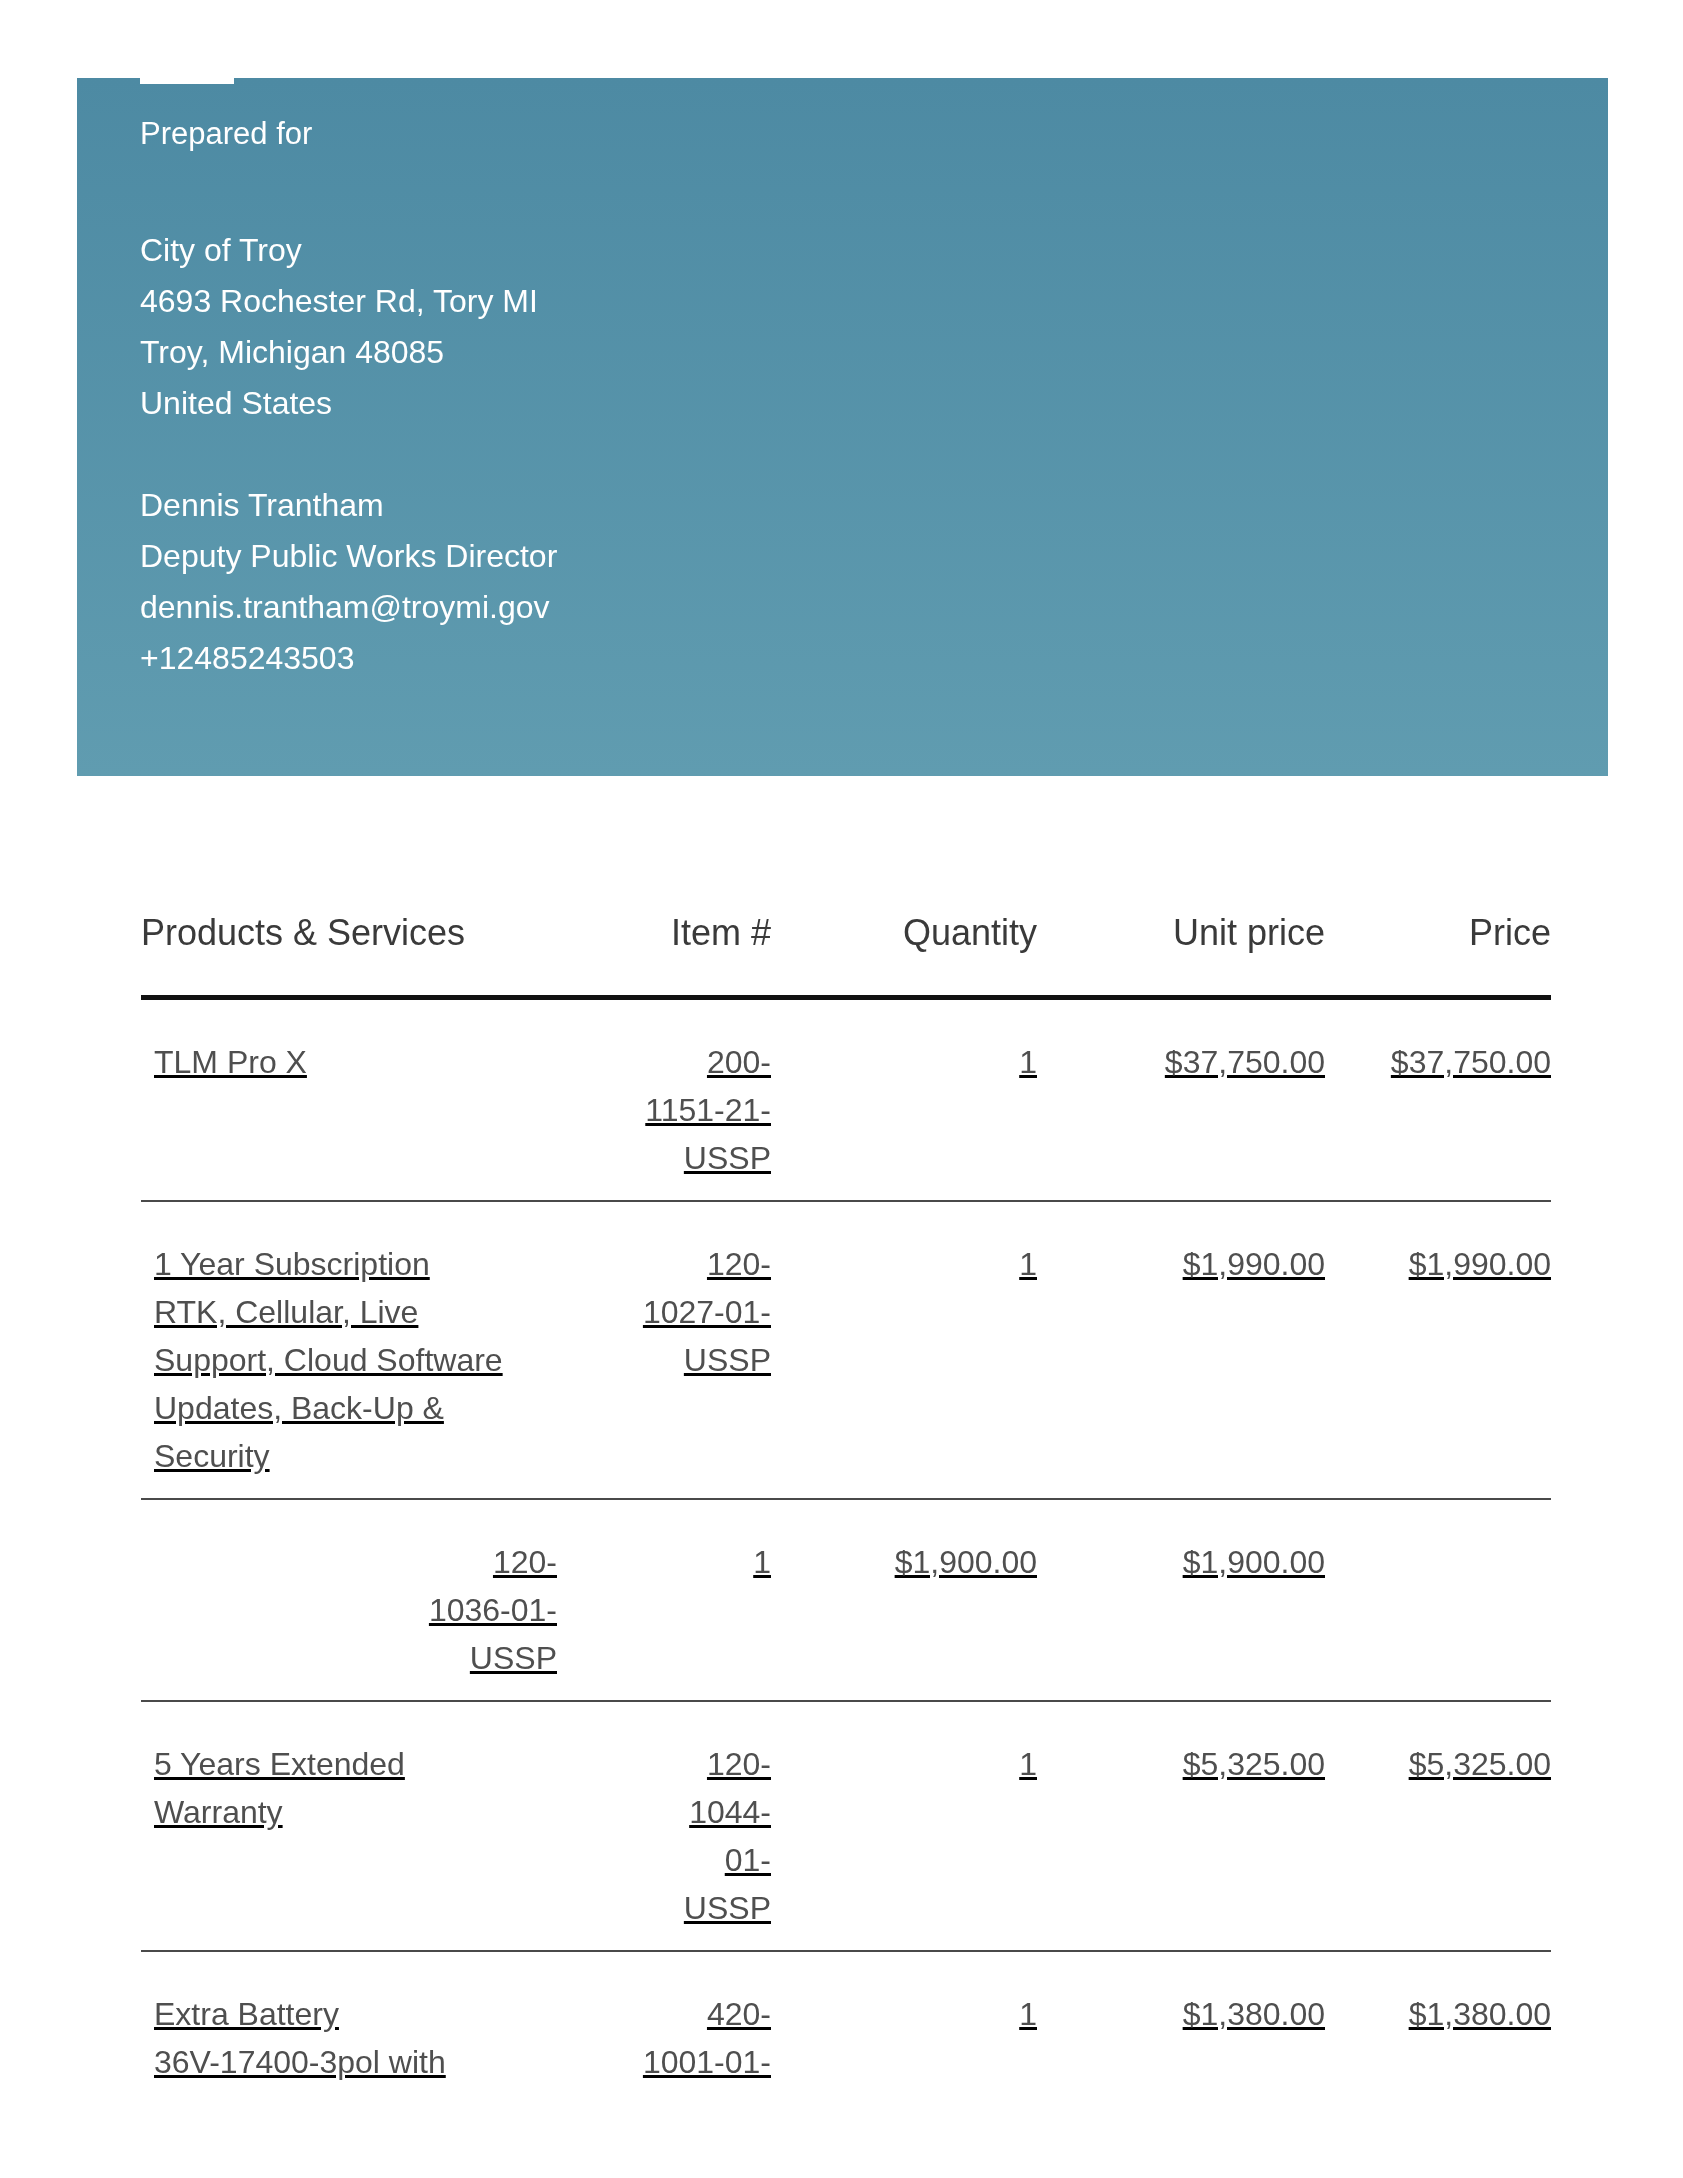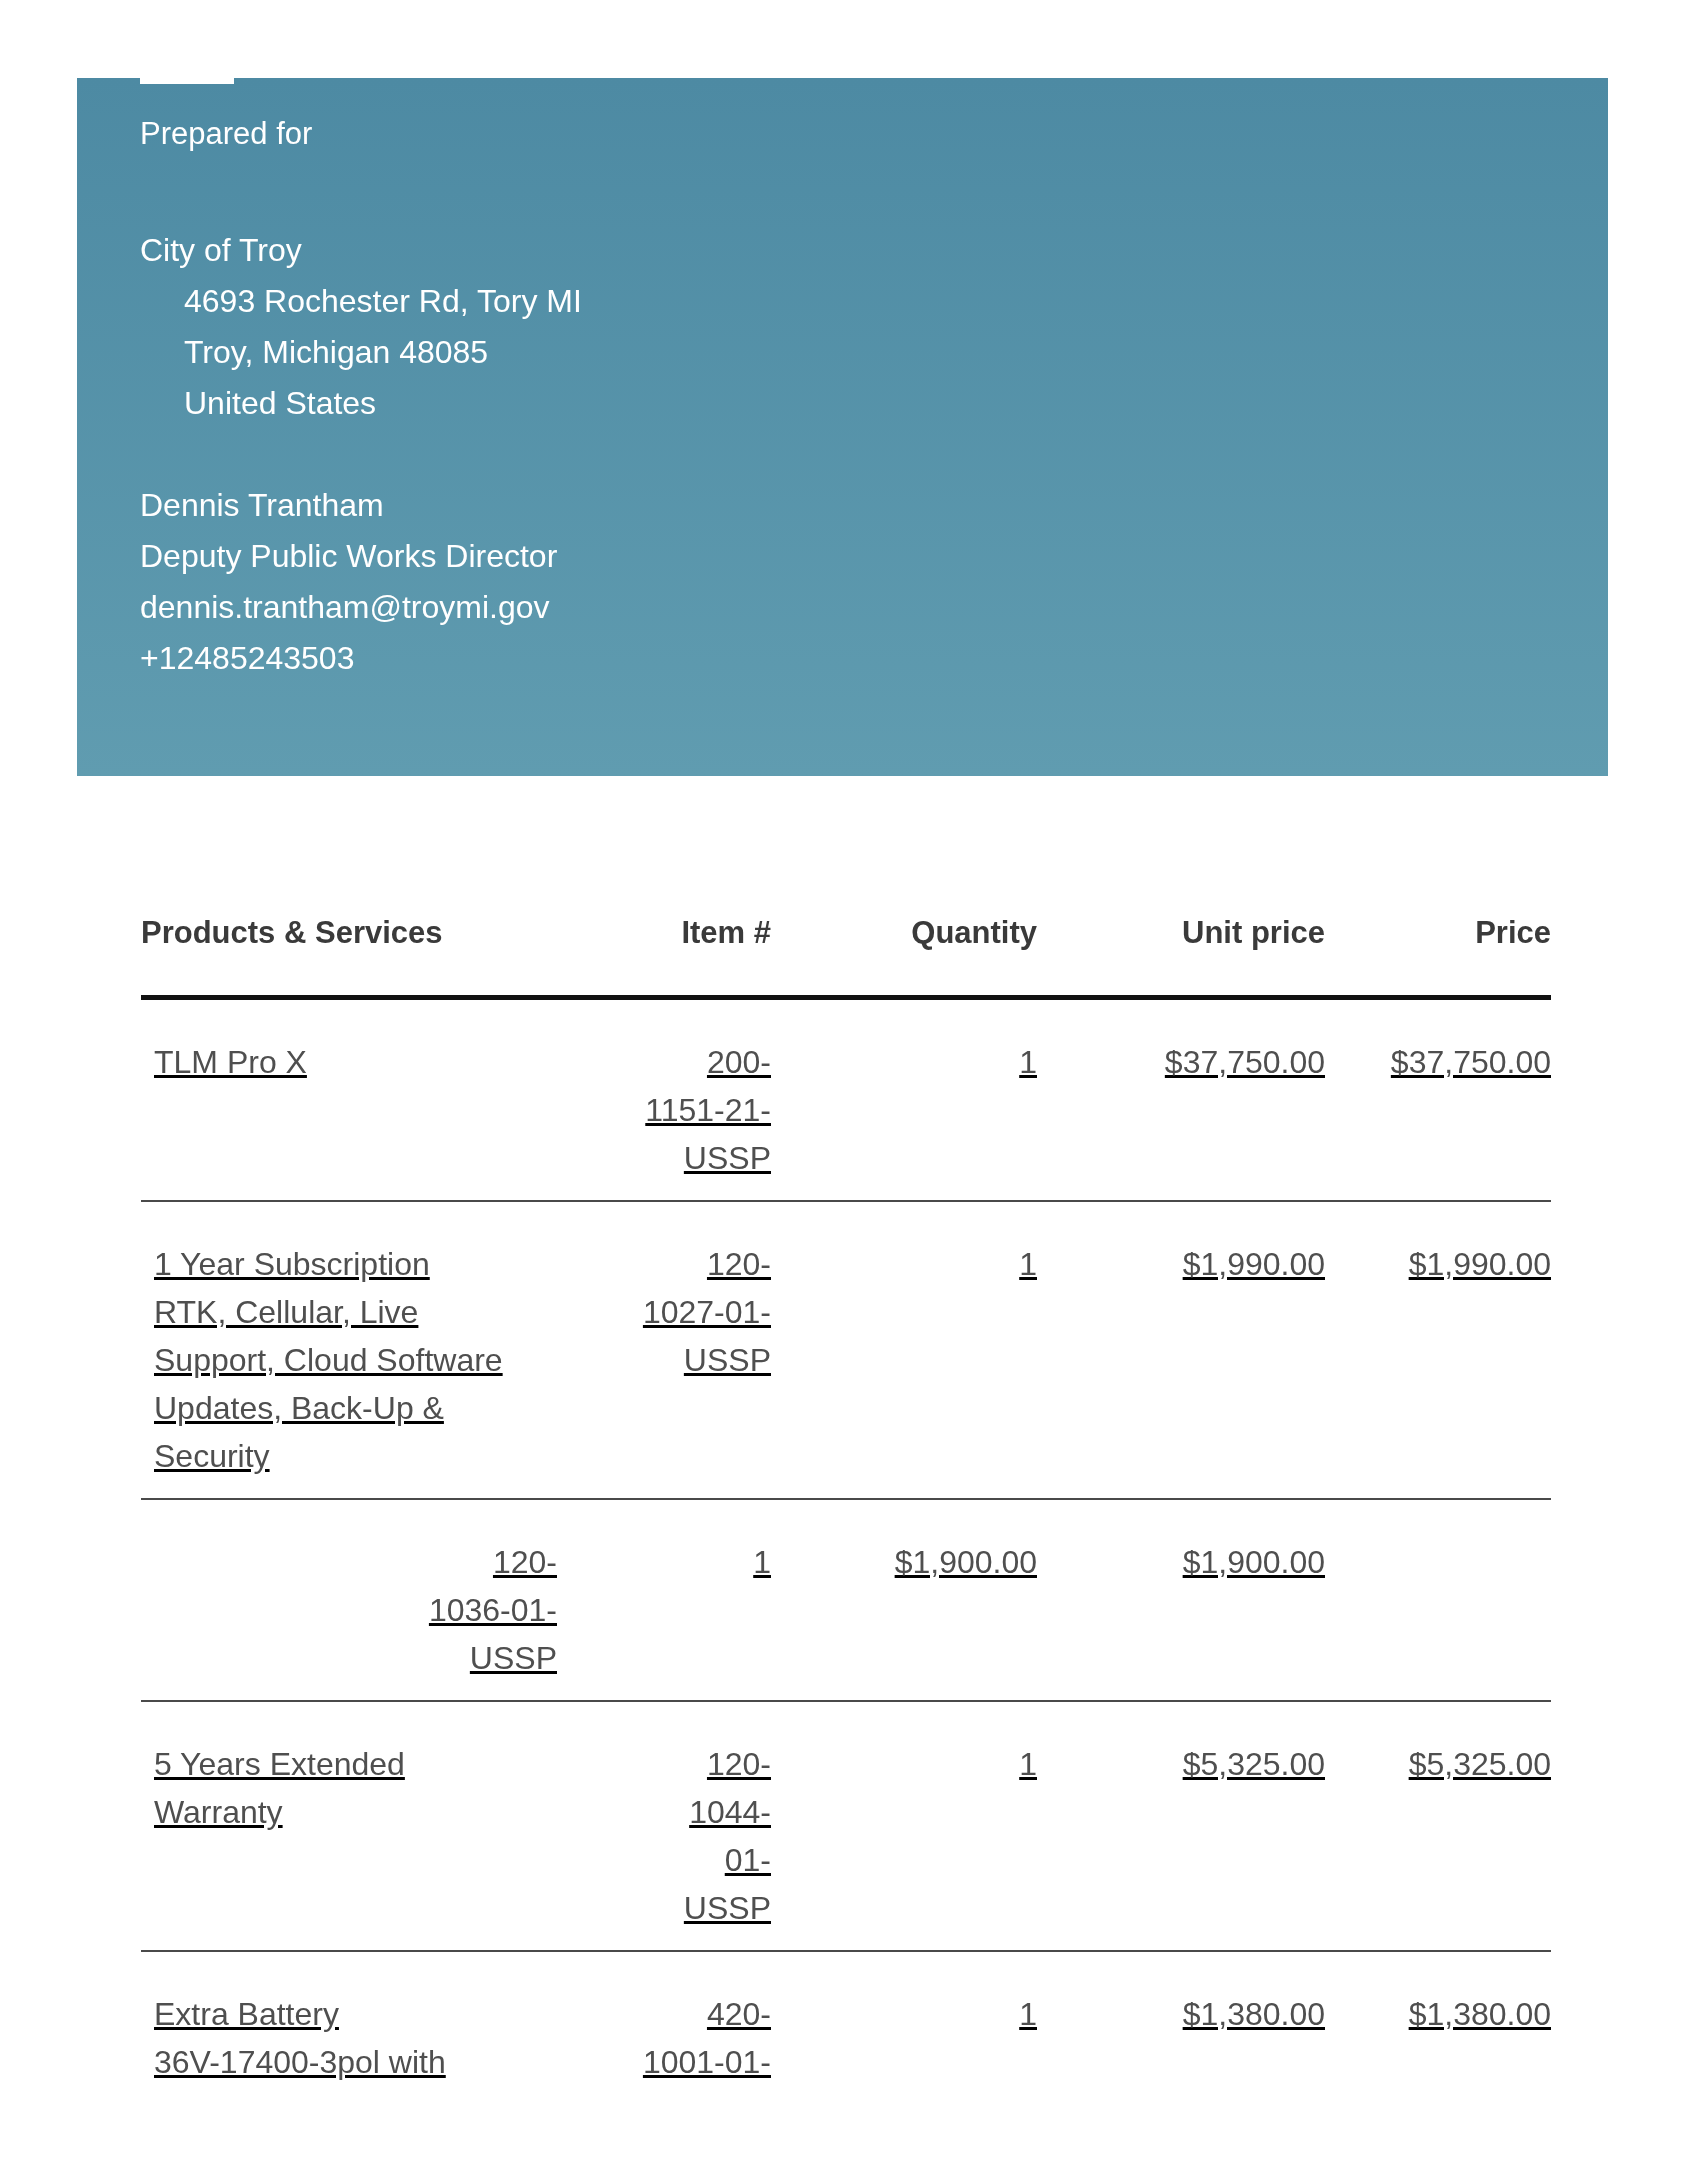--- a/index.html
+++ b/index.html
@@ -46,40 +46,40 @@
     font-size:32px;
     line-height:51px;
     font-weight:400;
   }
   .hero .multiline{
     font-size:32px;
     line-height:51px;
     font-weight:400;
     white-space:pre-line;
   }
-  .hero .addr{margin-bottom:51px;margin-left:44px;}
+  .hero .addr{margin-bottom:51px;}
 
   
   .table{
     position:absolute;
     left:141px;top:913px;
     width:1410px;
   }
   .thead,.trow{
     display:grid;
     grid-template-columns:416px 214px 266px 288px 226px;
   }
   .thead{
     border-bottom:5px solid var(--heavy-rule);
     padding-bottom:42px;
   }
   .thead .th{
-    font-size:31px;
+    font-size:36px;
     line-height:40px;
-    font-weight:700;
+    font-weight:400;
     color:var(--header-text);
   }
   .trow{
     border-bottom:2px solid var(--divider);
     padding:38px 0 18px 0;
     text-decoration:underline;
   }
   .trow:last-child{border-bottom:none;}
   .td{
     font-size:32px;

